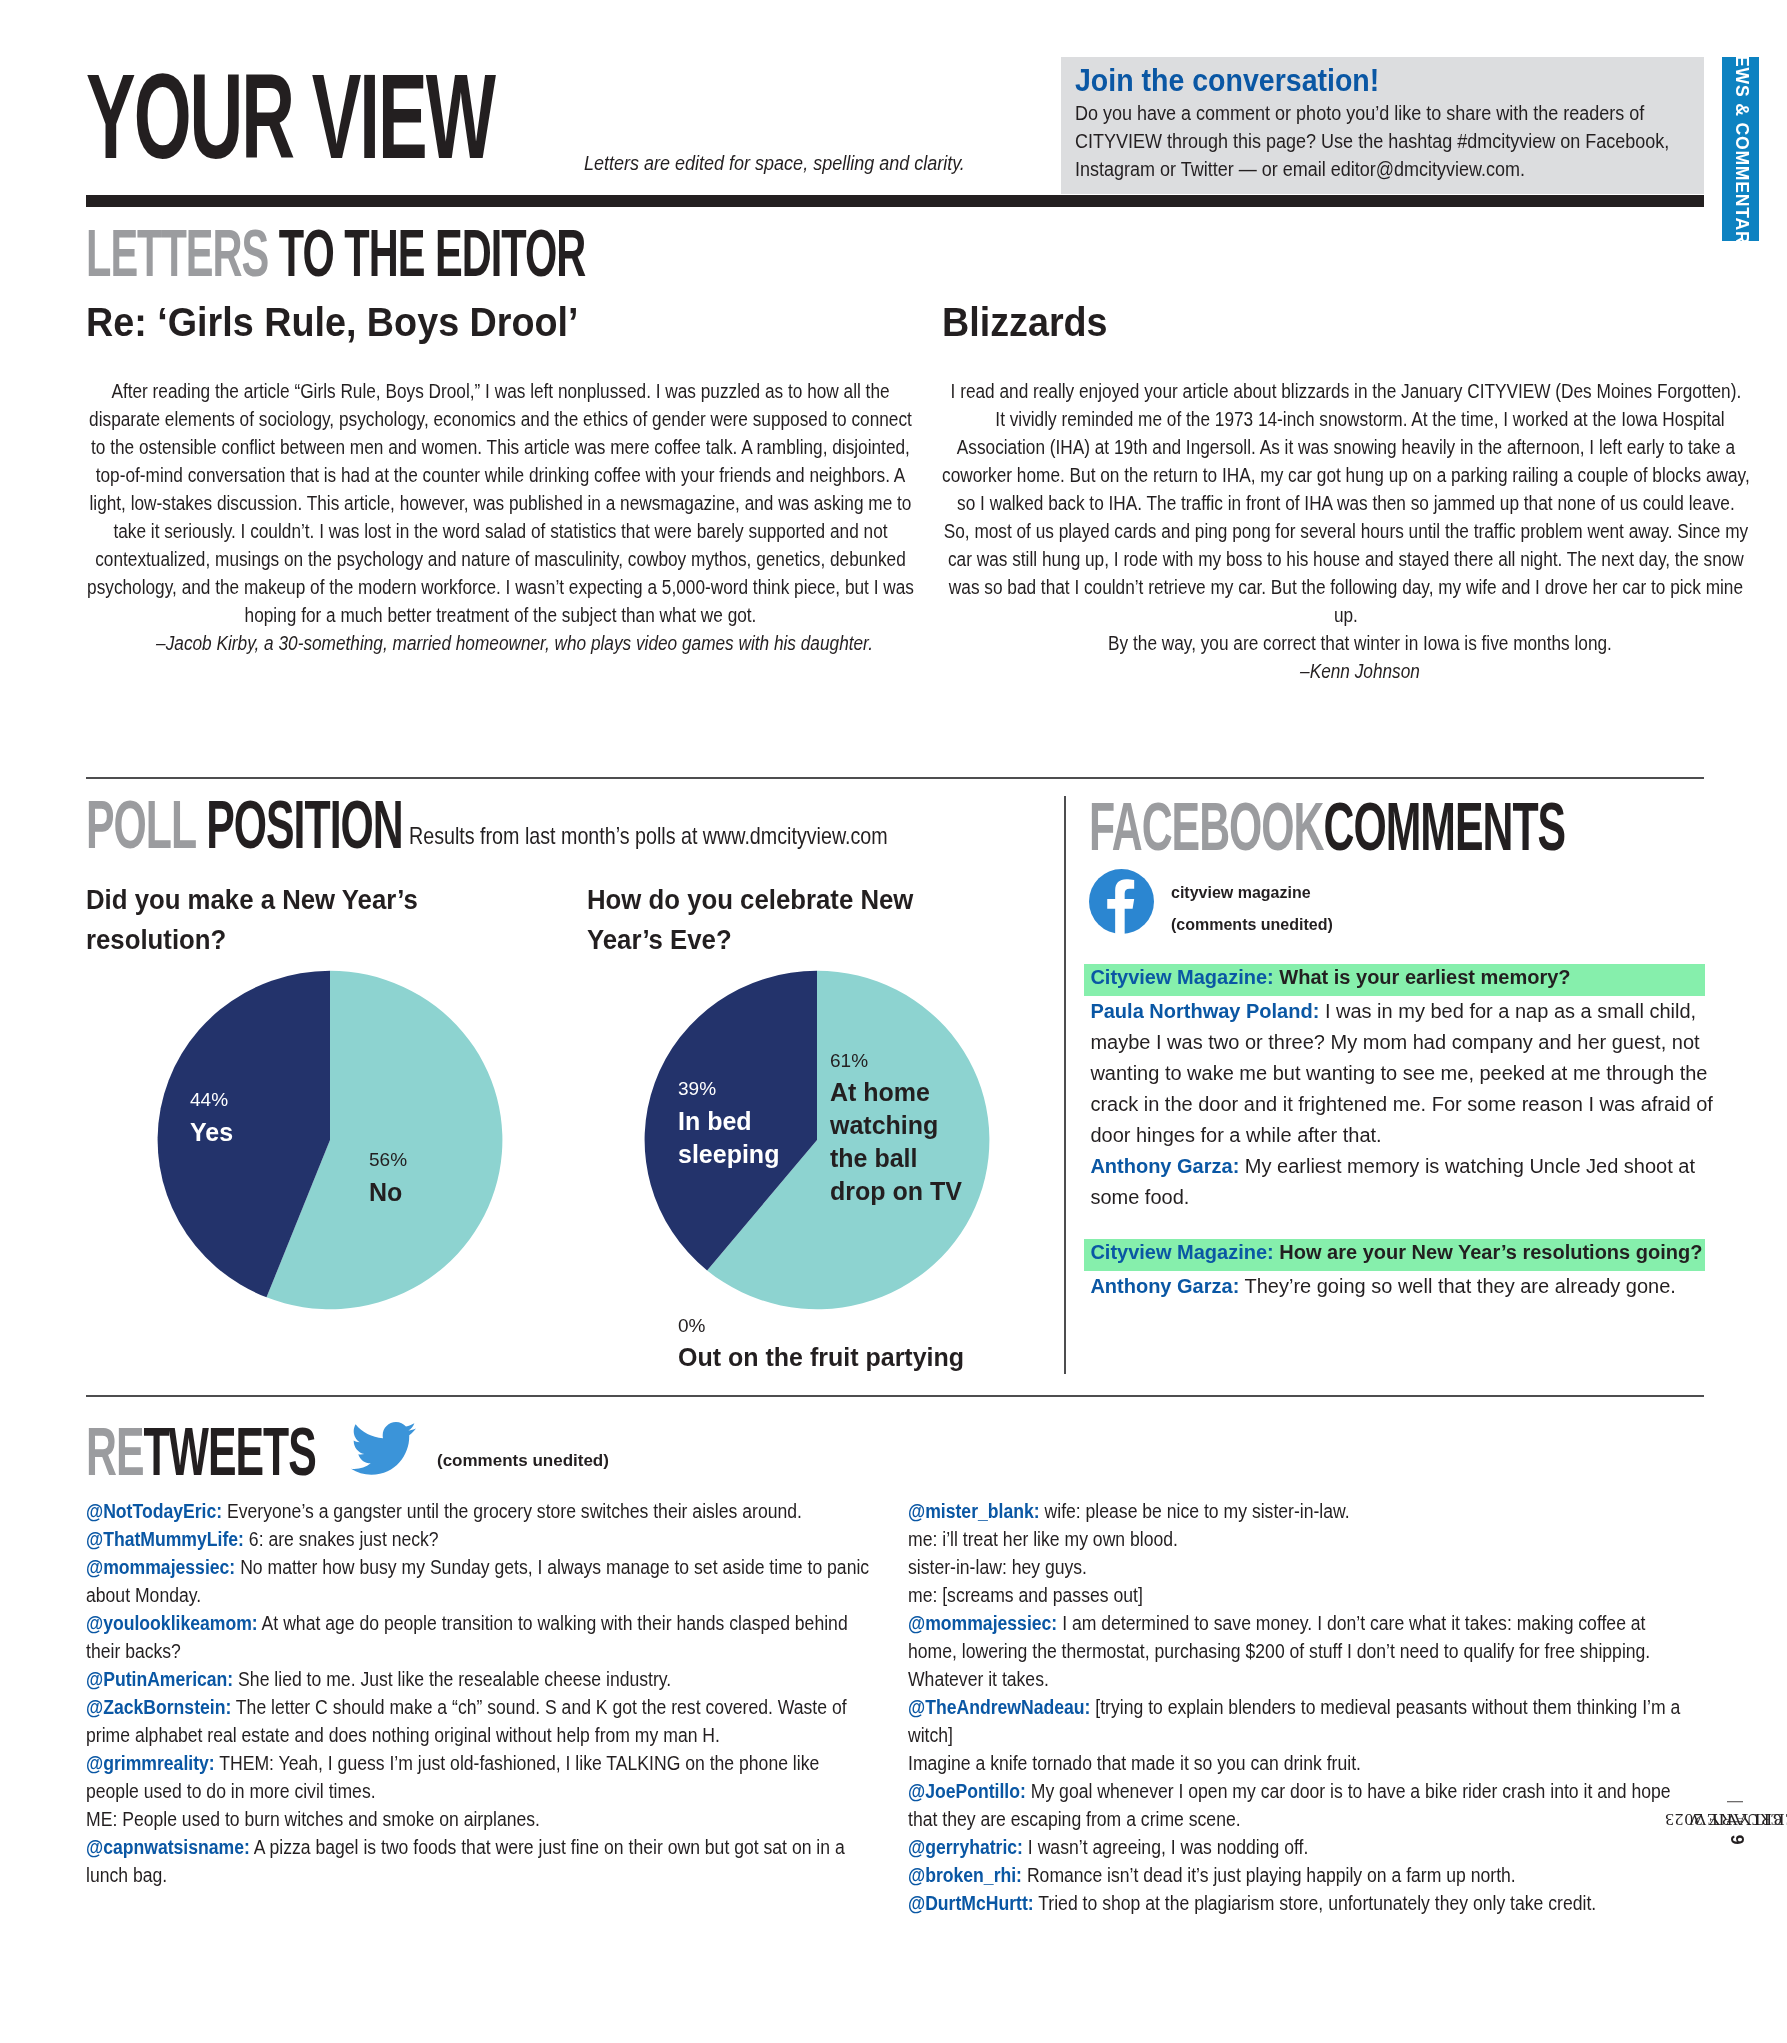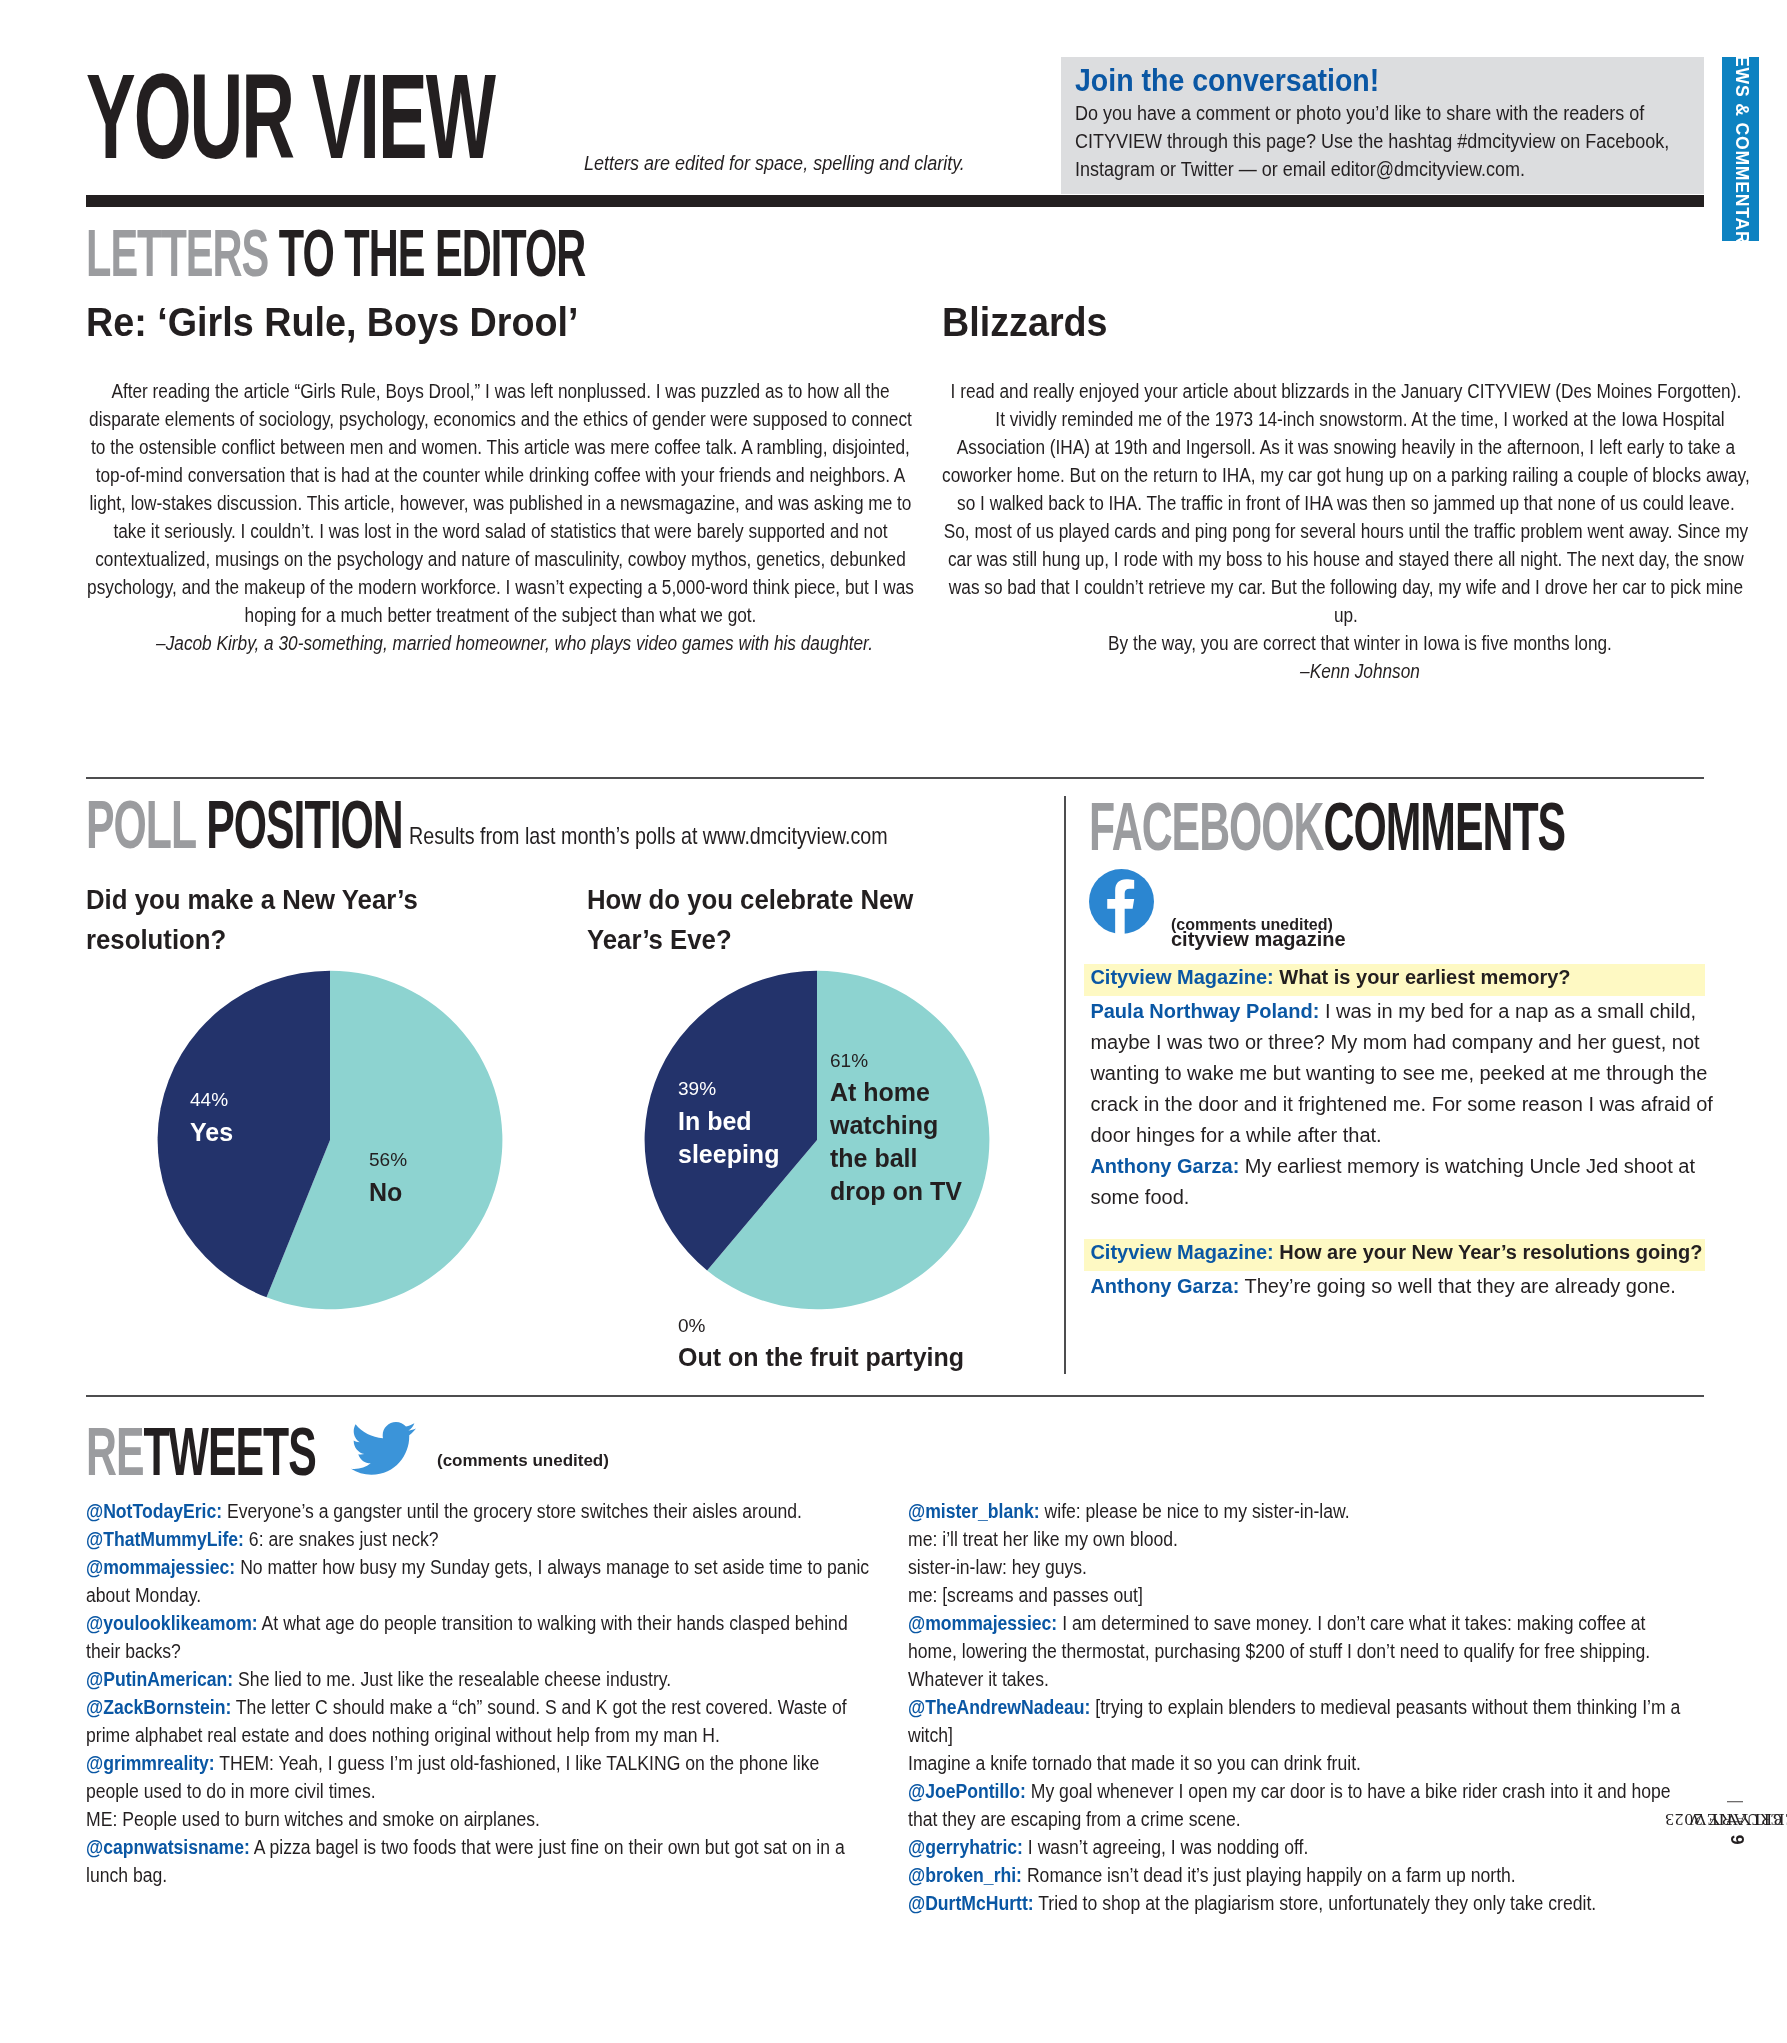--- a/index.html
+++ b/index.html
@@ -27,23 +27,23 @@
   .letter-col1 { left:86px; top:377px; width:828px; }
   .letter-col2 { left:942px; top:377px; width:806px; }
   .hr { background:#4d4d4f; height:1.6px; }
   .vr { background:#4d4d4f; width:1.6px; }
   .poll-head { left:86px; top:790px; font-size:69px; }
   .poll-sub { left:409px; top:822px; font-size:24px; color:#231f20; transform:scaleX(0.82); transform-origin:left top; white-space:nowrap; }
   .poll-q { font-size:28px; font-weight:bold; line-height:40px; color:#231f20; transform:scaleX(0.92); transform-origin:left top; }
   .pie-label-pct { font-size:19px; color:#fff; }
   .pie-label-txt { font-size:25px; font-weight:bold; line-height:33px; }
   .fb-head { left:1089px; top:792px; font-size:69px; }
-  .fb-name { font-size:20px; font-weight:bold; color:#231f20;margin-top:44px; }
+  .fb-name { font-size:16px; font-weight:bold; color:#231f20; }
   .fb-note { font-size:16px; font-weight:bold; color:#231f20; }
-  .q-bar { background:#fef9c3; height:32px; box-sizing:border-box; padding:2.4px 6.4px; font-size:20px; font-weight:bold; white-space:nowrap; }
+  .q-bar { background:#86efac; height:32px; box-sizing:border-box; padding:2.4px 6.4px; font-size:20px; font-weight:bold; white-space:nowrap; }
   .blue { color:#0a57a4; font-weight:bold; }
   .fb-comment { font-size:20px; line-height:31px; color:#231f20; padding-left:6.4px; width:630px; }
   .rt-head { left:86px; top:1417px; font-size:69px; }
   .rt-note { left:437px; top:1451px; font-size:17px; font-weight:bold; color:#231f20; }
   .tweets { font-size:20px; line-height:28px; color:#231f20; }
   .tweets p { margin:0; }
   .handle { color:#0a57a4; font-weight:bold; }
   .folio { left:1724px; top:1652px; width:24px; height:335px; }
   .folio span { position:absolute; left:50%; top:50%; transform:translate(-50%,-50%) rotate(90deg); white-space:nowrap; font-family:"Liberation Serif", serif; font-size:17.6px; color:#231f20; letter-spacing:0.8px; }
   .folio b { font-family:"Liberation Sans", sans-serif; }

